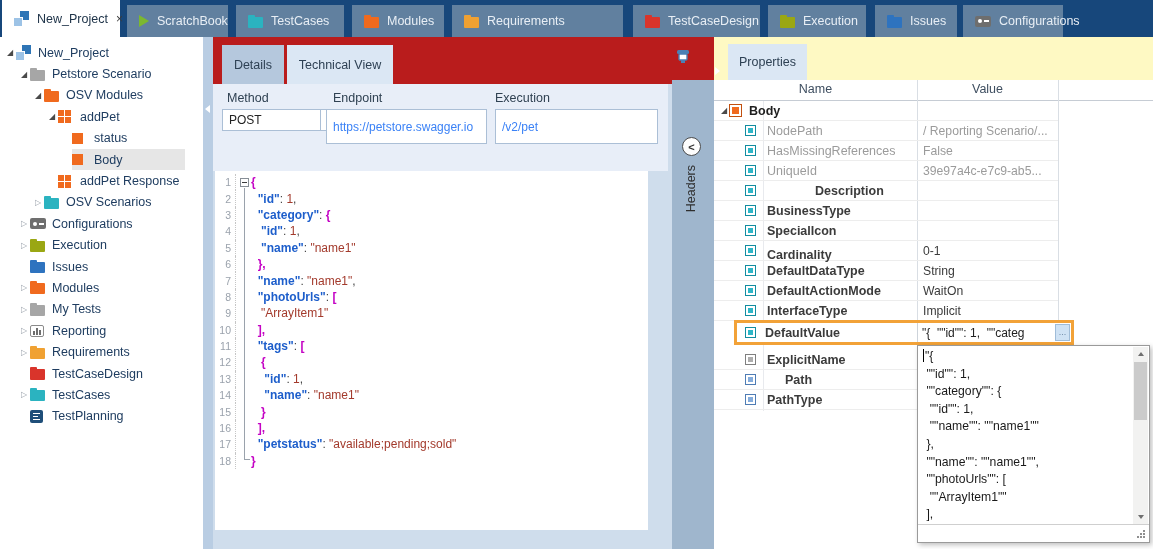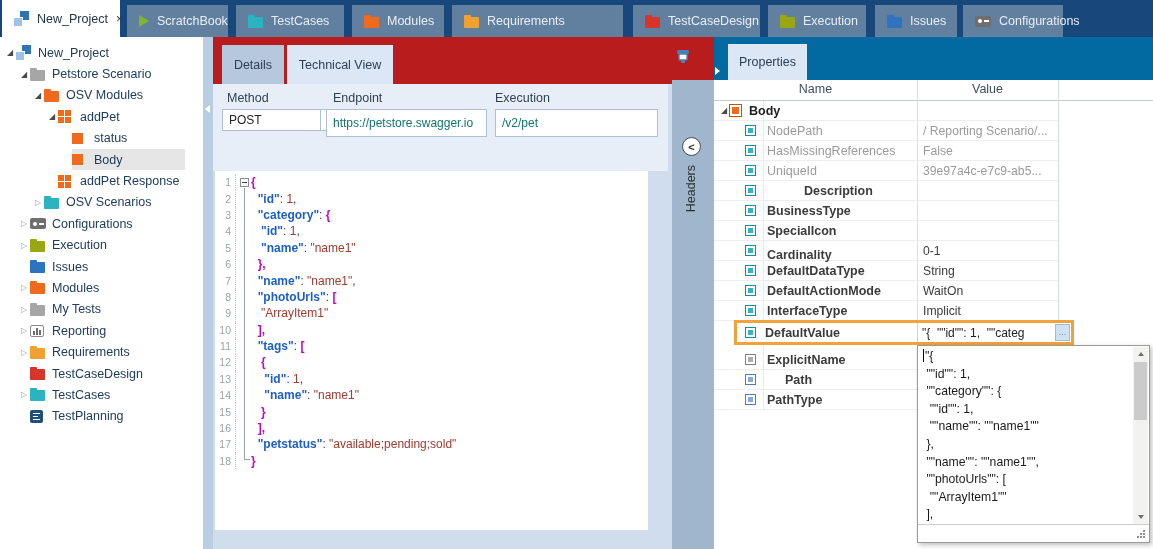--- a/index.html
+++ b/index.html
@@ -32,22 +32,22 @@
   
   .mid{position:absolute;left:213px;top:37px;width:501px;height:512px;background:#CFDDEC;}
   .doc-strip{position:absolute;left:0;top:0;width:501px;height:47px;background:#b91c1c;}
   .dtab{position:absolute;top:8px;height:39px;display:flex;align-items:center;justify-content:center;
         font-size:12.5px;color:#2E4154;}
   .dtab.inact{left:9px;width:62px;background:#B5C8DD;}
   .dtab.act{left:74px;width:106px;background:#DBE7F4;}
   .pinwrap{position:absolute;left:462px;top:12px;}
   .form{position:absolute;left:0;top:47px;width:455px;height:87px;background:#E8EEF8;}
   .flabel{position:absolute;top:7px;font-size:12.5px;color:#2F4152;}
-  .fld{position:absolute;top:25px;height:28px;background:#fff;border:1px solid #ABBFD6;
-       font-size:12px;color:#0f766e;font-family:"Liberation Sans",sans-serif;padding:0 6px;}
+  .fld{position:absolute;top:25px;height:35px;background:#fff;border:1px solid #ABBFD6;
+       font-size:12px;color:#3b82f6;font-family:"Liberation Sans",sans-serif;padding:0 6px;}
   .selbox{position:absolute;left:9px;top:25px;width:116px;height:22px;background:#fff;border:1px solid #ABBFD6;
           display:flex;align-items:center;}
   .selbox .val{padding-left:6px;font-size:12px;color:#222;}
   .selbox .ddbtn{margin-left:auto;width:17px;align-self:stretch;border-left:1px solid #ABBFD6;
                  display:flex;align-items:center;justify-content:center;}
   .ddbtn .tri{width:0;height:0;border-top:4px solid #5C6B7A;border-left:3.5px solid transparent;border-right:3.5px solid transparent;}
 
   .subtabs{position:absolute;left:0;top:103px;width:455px;height:31px;}
   .stab{position:absolute;display:flex;align-items:center;justify-content:center;
         font-size:12.5px;color:#2E4154;background:#C3D4E8;top:3px;height:28px;}
@@ -71,21 +71,21 @@
 
   .hdr-strip{position:absolute;left:459px;top:43px;width:42px;height:469px;background:#9FB6CD;}
   .hdr-circle{position:absolute;left:10px;top:57px;width:19px;height:19px;border-radius:50%;
               background:#FDFDFD;border:1.5px solid #4C4C4C;display:flex;align-items:center;justify-content:center;
               font-size:11px;font-weight:bold;color:#333;}
   .hdr-label{position:absolute;left:12px;top:85px;writing-mode:vertical-rl;transform:rotate(180deg);
              font-size:12.5px;color:#2F2F2F;}
 
   
   .right{position:absolute;left:714px;top:37px;width:439px;height:512px;background:#fff;}
-  .props-strip{position:absolute;left:0;top:0;width:439px;height:43px;background:#0369a1;}
+  .props-strip{position:absolute;left:0;top:0;width:439px;height:43px;background:#fef9c3;}
   .props-strip .aw{position:absolute;left:1px;top:30px;width:0;height:0;
      border-left:5px solid #fff;border-top:4px solid transparent;border-bottom:4px solid transparent;}
   .ptab{position:absolute;left:14px;top:7px;width:79px;height:36px;background:#DBE7F4;
         display:flex;align-items:center;justify-content:center;font-size:12.5px;color:#2E4154;}
   .ptable{position:absolute;left:0;top:43px;width:439px;height:469px;background:#fff;}
   .phead{position:absolute;left:0;top:0;width:439px;height:21px;border-bottom:1px solid #C6CCD4;}
   .phead .h1{position:absolute;left:0;top:2px;width:203px;text-align:center;font-size:12.5px;color:#3E4E60;}
   .phead .h2{position:absolute;left:203px;top:2px;width:141px;text-align:center;font-size:12.5px;color:#3E4E60;}
   .colline{position:absolute;top:0;width:1px;height:463px;background:#D9DEE4;}
   .innerline{position:absolute;left:49px;top:21px;width:1px;height:310px;background:#E8EAEE;}
@@ -613,21 +613,21 @@
           <div class="prow muted" style="top: 81px;">
             <div class="ncell">
               <span class="psq" style="background: rgb(46, 182, 199); border: 1px solid rgb(18, 141, 160); margin-left: 31px;"></span>
               <span class="pname" style="margin-left: 11px;">UniqueId</span>
             </div>
             <div class="vcell">39e97a4c-e7c9-ab5...</div>
           </div>
           <div class="prow normal" style="top: 101px;">
             <div class="ncell">
               <span class="psq" style="background: rgb(46, 182, 199); border: 1px solid rgb(18, 141, 160); margin-left: 31px;"></span>
-              <span class="pname" style=" padding-left: 48px;">Description</span>
+              <span class="pname" style="margin-left: 11px; padding-left: 48px;">Description</span>
             </div>
             <div class="vcell"></div>
           </div>
           <div class="prow normal" style="top: 121px;">
             <div class="ncell">
               <span class="psq" style="background: rgb(46, 182, 199); border: 1px solid rgb(18, 141, 160); margin-left: 31px;"></span>
               <span class="pname" style="margin-left: 11px;">BusinessType</span>
             </div>
             <div class="vcell"></div>
           </div>

